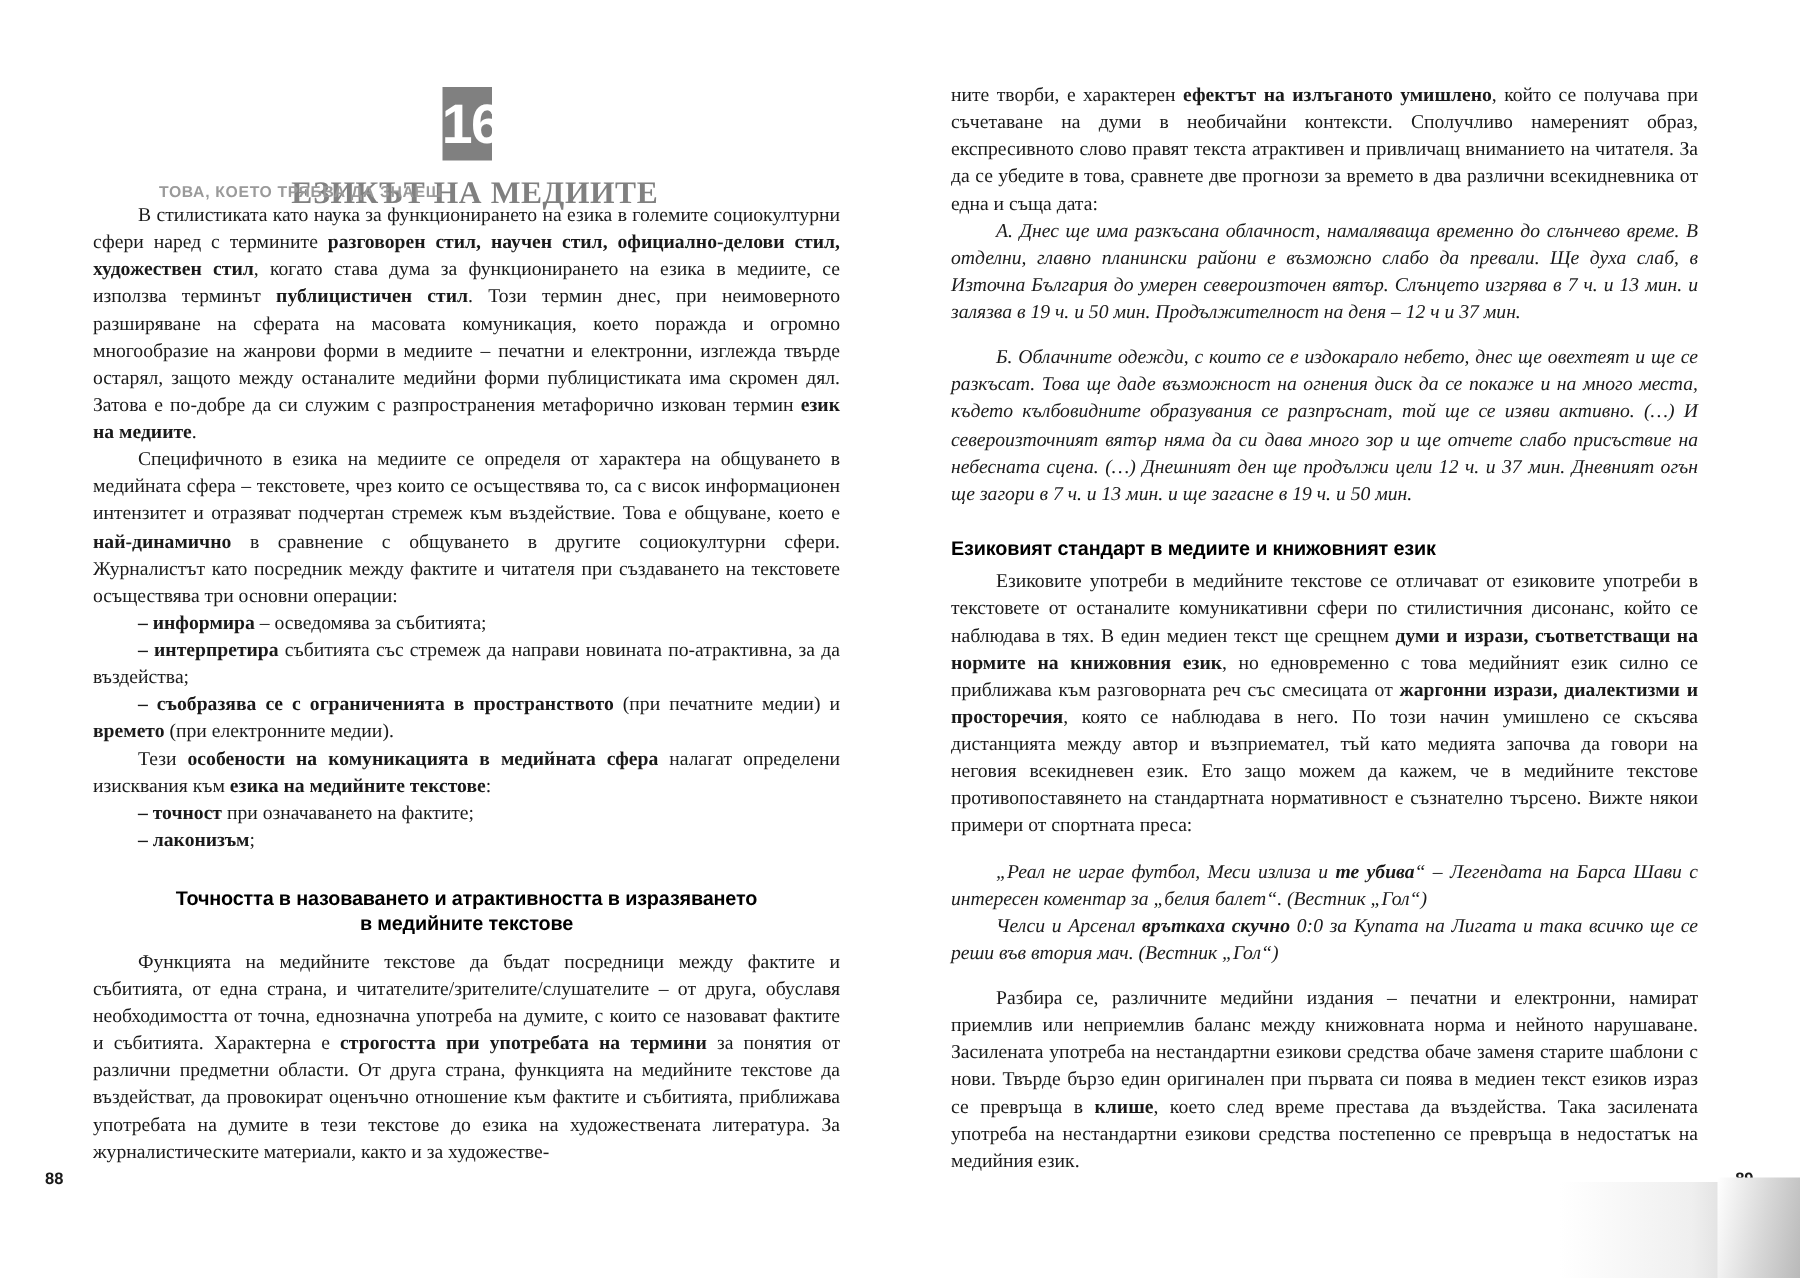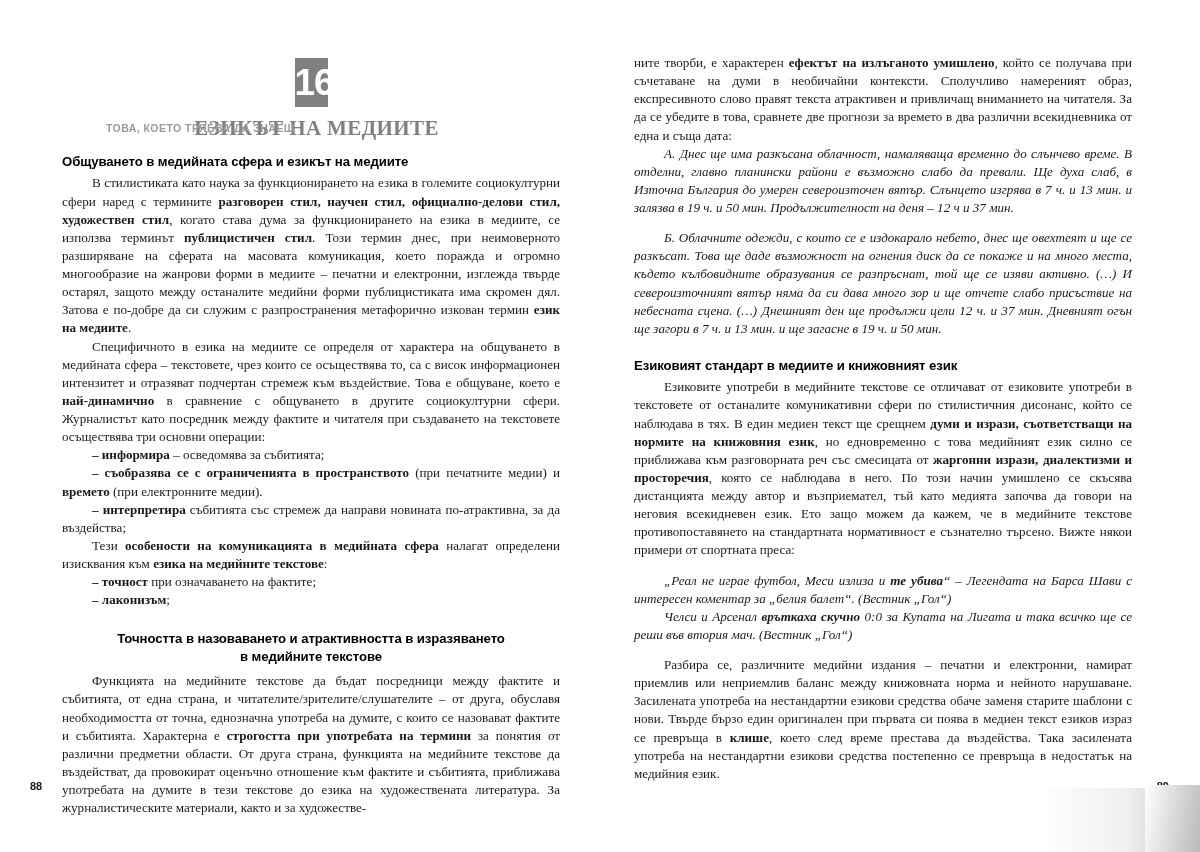--- a/index.html
+++ b/index.html
@@ -151,29 +151,28 @@
 
   <div class="page" id="page-left">
     <div class="col">
 
       <div class="chapter-head">
         <div class="chapter-num">16</div>
         <div class="chapter-title">ЕЗИКЪТ НА МЕДИИТЕ</div>
       </div>
       <div class="chapter-sub">ТОВА, КОЕТО ТРЯБВА ДА ЗНАЕШ</div>
 
-      <h2 class="sec">Общуването в медийната сфера и езикът на медиите</h2>
 
       <p class="ind"><span>В стилистиката като наука за функционирането на езика в големите социокултурни сфери наред с термините </span><b>разговорен стил, научен стил, официално-делови стил, художествен стил</b><span>, когато става дума за функционирането на езика в медиите, се използва терминът </span><b>публицистичен стил</b><span>. Този термин днес, при неимоверното разширяване на сферата на масовата комуникация, което поражда и огромно многообразие на жанрови форми в медиите – печатни и електронни, изглежда твърде остарял, защото между останалите медийни форми публицистиката има скромен дял. Затова е по-добре да си служим с разпространения метафорично изкован термин </span><b>език на медиите</b><span>.</span></p>
 
       <p class="ind"><span>Специфичното в езика на медиите се определя от характера на общуването в медийната сфера – текстовете, чрез които се осъществява то, са с висок информационен интензитет и отразяват подчертан стремеж към въздействие. Това е общуване, което е </span><b>най-динамично</b><span> в сравнение с общуването в другите социокултурни сфери. Журналистът като посредник между фактите и читателя при създаването на текстовете осъществява три основни операции:</span></p>
 
       <p class="dash"><b>– информира</b><span> – осведомява за събитията;</span></p>
+      <p class="dash"><b>– интерпретира</b><span> събитията със стремеж да направи новината по-атрактивна, за да въздейства;</span></p>
       <p class="dash"><b>– съобразява се с ограниченията в пространството</b><span> (при печатните медии) и </span><b>времето</b><span> (при електронните медии).</span></p>
-      <p class="dash"><b>– интерпретира</b><span> събитията със стремеж да направи новината по-атрактивна, за да въздейства;</span></p>
 
       <p class="ind"><span>Тези </span><b>особености на комуникацията в медийната сфера</b><span> налагат определени изисквания към </span><b>езика на медийните текстове</b><span>:</span></p>
 
       <p class="dash"><b>– точност</b><span> при означаването на фактите;</span></p>
       <p class="dash"><b>– лаконизъм</b><span>;</span></p>
 
       <h2 class="sec tight"><span>Точността в назоваването и атрактивността в изразяването</span><br><span>в медийните текстове</span></h2>
 
       <p class="ind gap-sm"><span>Функцията на медийните текстове да бъдат посредници между фактите и събитията, от една страна, и читателите/зрителите/слушателите – от друга, обуславя необходимостта от точна, еднозначна употреба на думите, с които се назовават фактите и събитията. Характерна е </span><b>строгостта при употребата на термини</b><span> за понятия от различни предметни области. От друга страна, функцията на медийните текстове да въздействат, да провокират оценъчно отношение към фактите и събитията, приближава употребата на думите в тези текстове до езика на художествената литература. За журналистическите материали, както и за художестве-</span></p>
 

